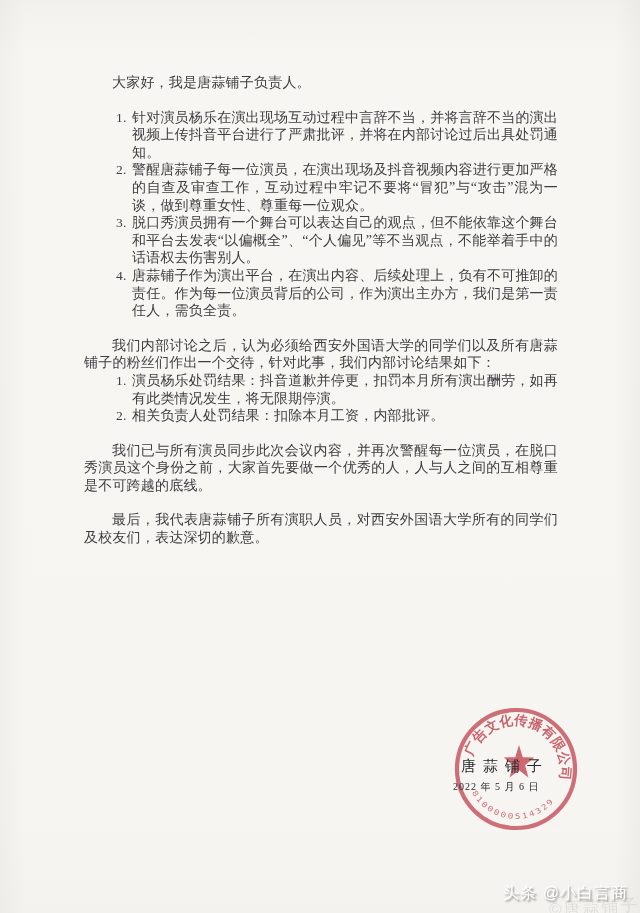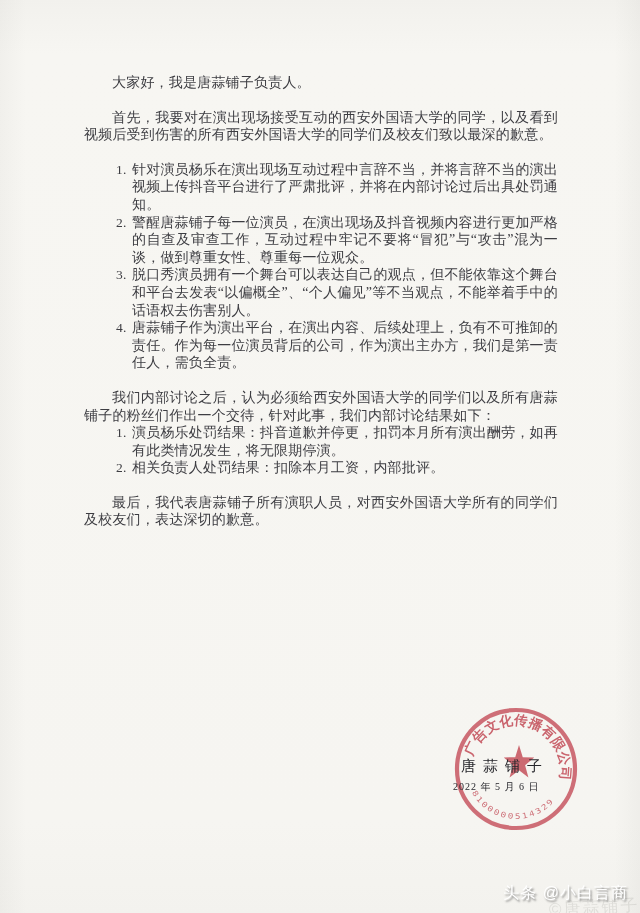--- a/index.html
+++ b/index.html
@@ -105,21 +105,20 @@
 </style>
 </head>
 <body>
 
 <div class="paper">
 
   <div class="content">
 
     <p class="para">大家好，我是唐蒜铺子负责人。</p>
 
-    <p class="para">首先，我要对在演出现场接受互动的西安外国语大学的同学，以及看到视频后受到伤害的所有西安外国语大学的同学们及校友们致以最深的歉意。</p>
 
 
     <ol class="num-list gap-after">
       <li>
         <span class="num">1.</span>
         <span>针对演员杨乐在演出现场互动过程中言辞不当，并将言辞不当的演出视频上传抖音平台进行了严肃批评，并将在内部讨论过后出具处罚通知。</span>
       </li>
       <li>
         <span class="num">2.</span>
         <span>警醒唐蒜铺子每一位演员，在演出现场及抖音视频内容进行更加严格的自查及审查工作，互动过程中牢记不要将“冒犯”与“攻击”混为一谈，做到尊重女性、尊重每一位观众。</span>
@@ -140,20 +139,21 @@
       <li>
         <span class="num">1.</span>
         <span>演员杨乐处罚结果：抖音道歉并停更，扣罚本月所有演出酬劳，如再有此类情况发生，将无限期停演。</span>
       </li>
       <li>
         <span class="num">2.</span>
         <span>相关负责人处罚结果：扣除本月工资，内部批评。</span>
       </li>
     </ol>
 
+    <p class="para">我们已与所有演员同步此次会议内容，并再次警醒每一位演员，在脱口秀演员这个身份之前，大家首先要做一个优秀的人，人与人之间的互相尊重是不可跨越的底线。</p>
 
     <p class="para">最后，我代表唐蒜铺子所有演职人员，对西安外国语大学所有的同学们及校友们，表达深切的歉意。</p>
   </div>
 
   <svg class="stamp" viewBox="0 0 140 150" aria-hidden="true">
     <defs>
       <path id="arcTop" d="M26.7 59.6 A45 45 0 1 1 112.8 85.9" fill="none"></path>
       <path id="arcBottom" d="M25.9 95.5 A50 50 0 0 0 114.1 95.5" fill="none"></path>
     </defs>
     <circle cx="70" cy="72" r="59" fill="none" stroke="#c4505b" stroke-width="4.2" opacity="0.82"></circle>

